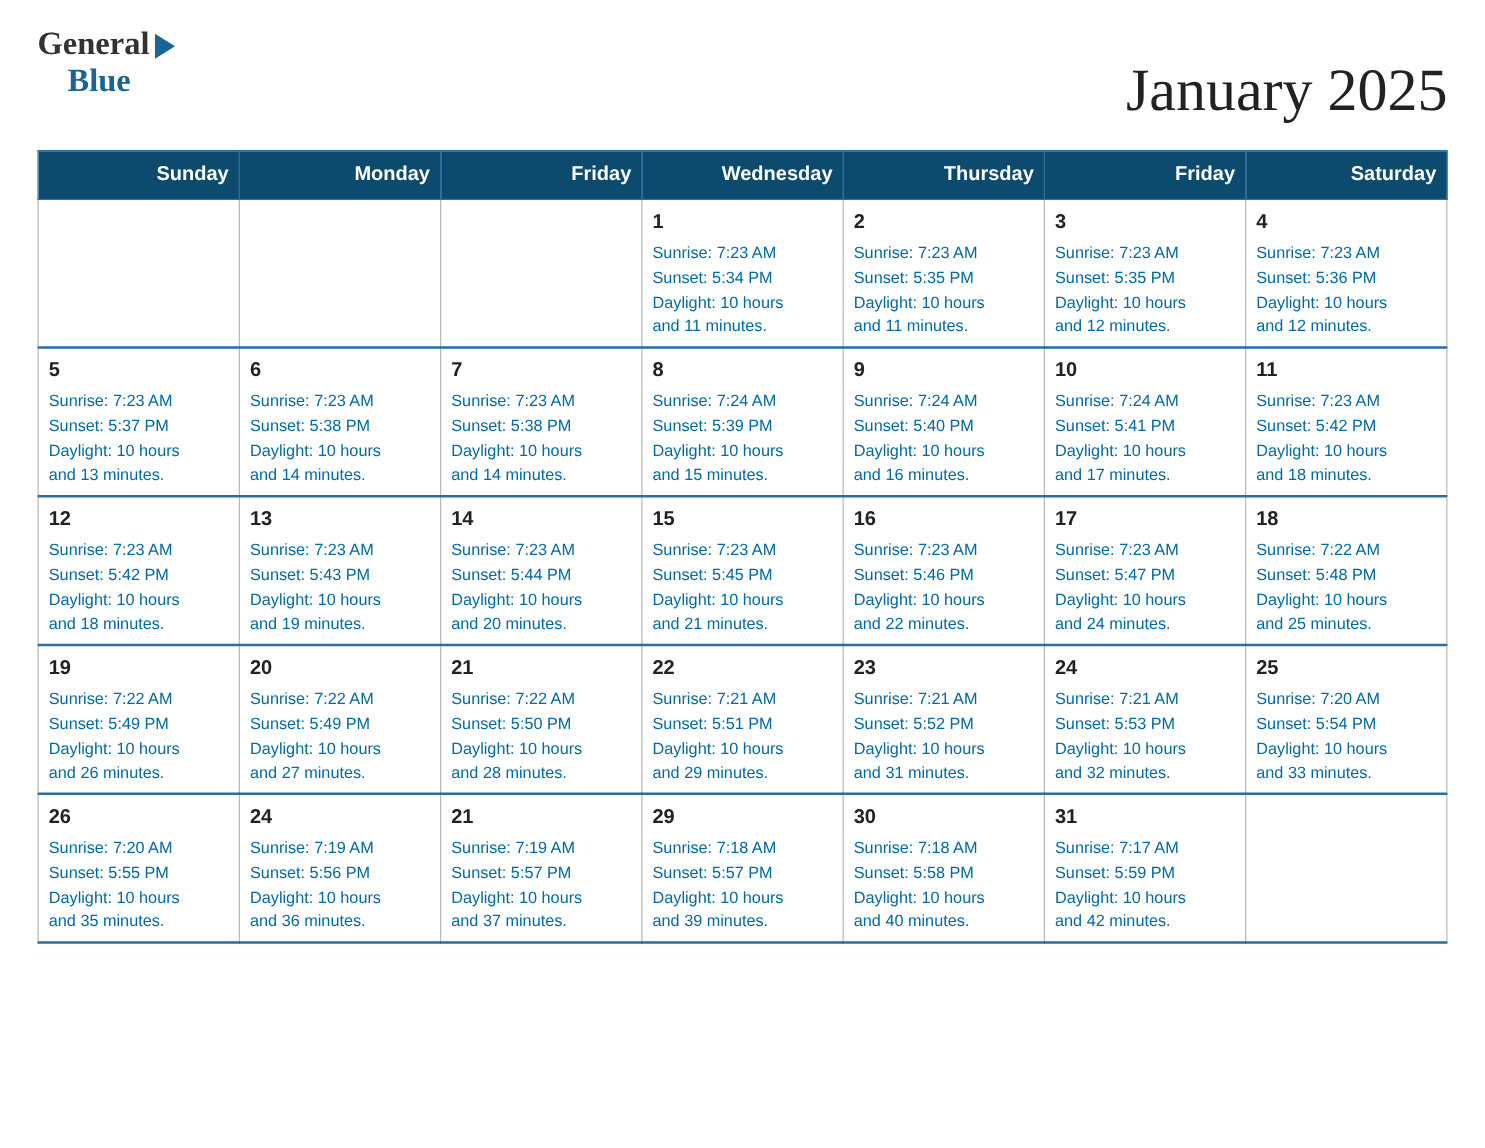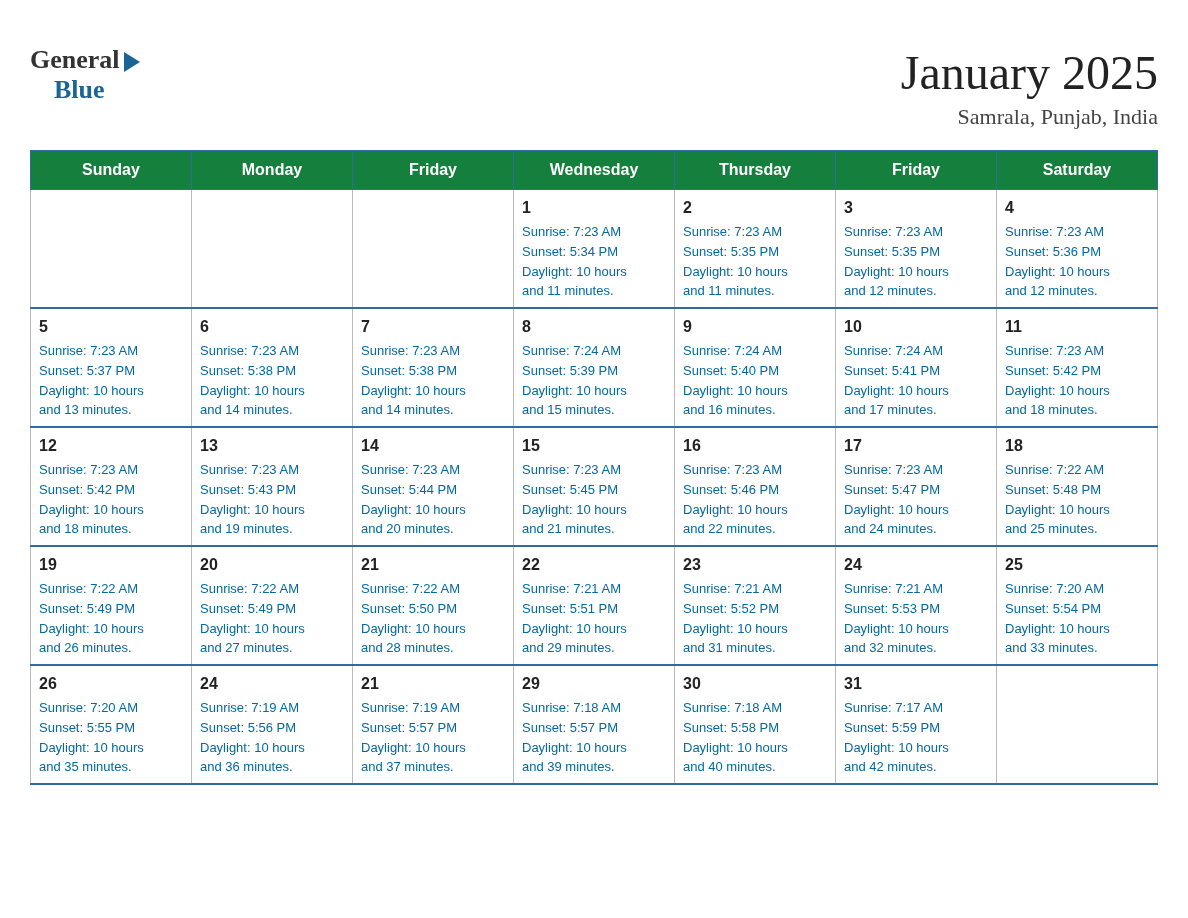--- a/index.html
+++ b/index.html
@@ -6,21 +6,21 @@
     body {
       font-family: Arial, sans-serif;
       background: #fff;
       width: 1188px;
       min-height: 918px;
       padding: 20px 30px;
     }
     .header {
       display: flex;
       justify-content: space-between;
-      align-items: center;
+      align-items: flex-start;
       margin-bottom: 20px;
     }
     .logo {
       display: flex;
       flex-direction: column;
       align-items: flex-start;
     }
     .logo-top {
       display: flex;
       align-items: center;
@@ -62,26 +62,26 @@
       color: #444;
       font-family: Georgia, serif;
       margin-top: 4px;
     }
     table {
       width: 100%;
       border-collapse: collapse;
       border: 1px solid #999;
     }
     thead tr th {
-      background-color: #15803d;
+      background-color: #0c4a6e;
       color: #fff;
       font-size: 16px;
       font-weight: bold;
       padding: 10px 8px;
-      text-align: center;
+      text-align: right;
       border: 1px solid #2e6da4;
       margin-left: 28px;
     }
     tbody tr td {
       vertical-align: top;
       border: 1px solid #bbb;
       padding: 6px 8px;
       width: calc(100% / 7);
       min-height: 90px;
       font-size: 12.5px;
@@ -115,21 +115,20 @@
     <div class="logo-top">
       <span class="logo-general">General</span>
       <div class="logo-arrow"></div>
     </div>
     <div style="display:flex; align-items:center; margin-left:4px;">
       <span class="logo-blue">Blue</span>
     </div>
   </div>
   <div class="title-area">
     <div class="month-title">January 2025</div>
-    <div class="location-title">Samrala, Punjab, India</div>
   </div>
 </div>
 
 <table>
   <thead>
     <tr>
     <th>Sunday</th>
         <th>Monday</th>
         <th>Friday</th>
         <th>Wednesday</th>

